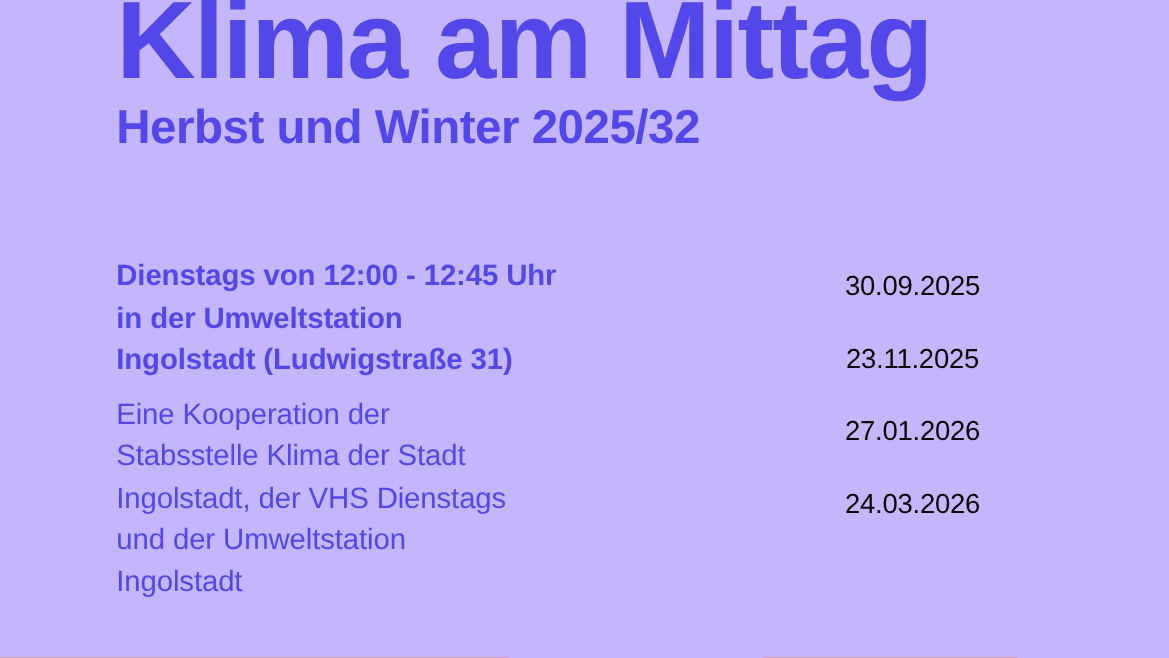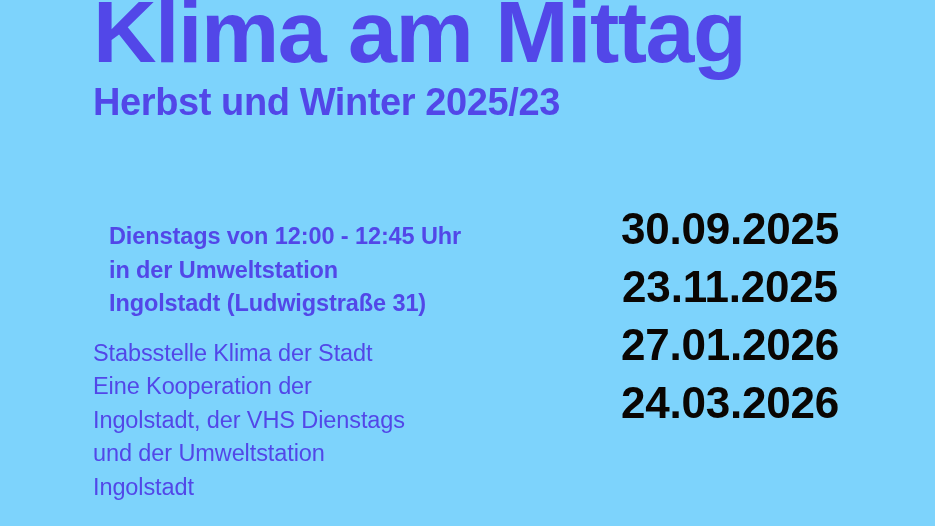--- a/index.html
+++ b/index.html
@@ -7,21 +7,21 @@
     padding: 0;
   }
   body {
     background: #f95605;
     font-family: "Liberation Sans", sans-serif;
   }
   #poster {
     position: relative;
     width: 935px;
     height: 526px;
-    background: #7dd3fc;
+    background: #c4b5fd;
     overflow: hidden;
   }
 
   
   #heading {
     position: absolute;
     left: 93px;
     top: -14px;
     width: 800px;
   }
@@ -46,21 +46,21 @@
   }
 
   
   #info-column {
     position: absolute;
     left: 93px;
     top: 204px;
     width: 410px;
   }
   #schedule-block {
-    margin: 16px;
+    margin: 0;
     color: #5247e8;
     font-size: 23.5px;
     font-weight: bold;
     line-height: 33.5px;
     letter-spacing: -0.1px;
   }
   #cooperation-block {
     margin: 0;
     margin-top: 10px;
     color: #5247e8;
@@ -77,48 +77,48 @@
   #dates-column {
     position: absolute;
     left: 570px;
     top: 200px;
     width: 320px;
     text-align: center;
   }
   .date-item {
     display: block;
     color: #0a0603;
-    font-size: 44px;
-    font-weight: bold;
+    font-size: 22px;
+    font-weight: normal;
     line-height: 58px;
     letter-spacing: -0.2px;
     white-space: nowrap;
   }
 </style>
 </head>
 <body>
 
 <div id="poster">
 
   <div id="heading">
     <h1 id="title">Klima am Mittag</h1>
-    <h2 id="subtitle">Herbst und Winter 2025/23</h2>
+    <h2 id="subtitle">Herbst und Winter 2025/32</h2>
   </div>
 
   <div id="info-column">
 
     <p id="schedule-block">
       <span class="text-line">Dienstags von 12:00 - 12:45 Uhr</span>
       <span class="text-line">in der Umweltstation</span>
       <span class="text-line">Ingolstadt (Ludwigstraße 31)</span>
     </p>
 
     <p id="cooperation-block">
+      <span class="text-line">Eine Kooperation der</span>
       <span class="text-line">Stabsstelle Klima der Stadt</span>
-      <span class="text-line">Eine Kooperation der</span>
       <span class="text-line">Ingolstadt, der VHS Dienstags</span>
       <span class="text-line">und der Umweltstation</span>
       <span class="text-line">Ingolstadt</span>
     </p>
 
   </div>
 
   <div id="dates-column">
     <span class="date-item">30.09.2025</span>
     <span class="date-item">23.11.2025</span>

